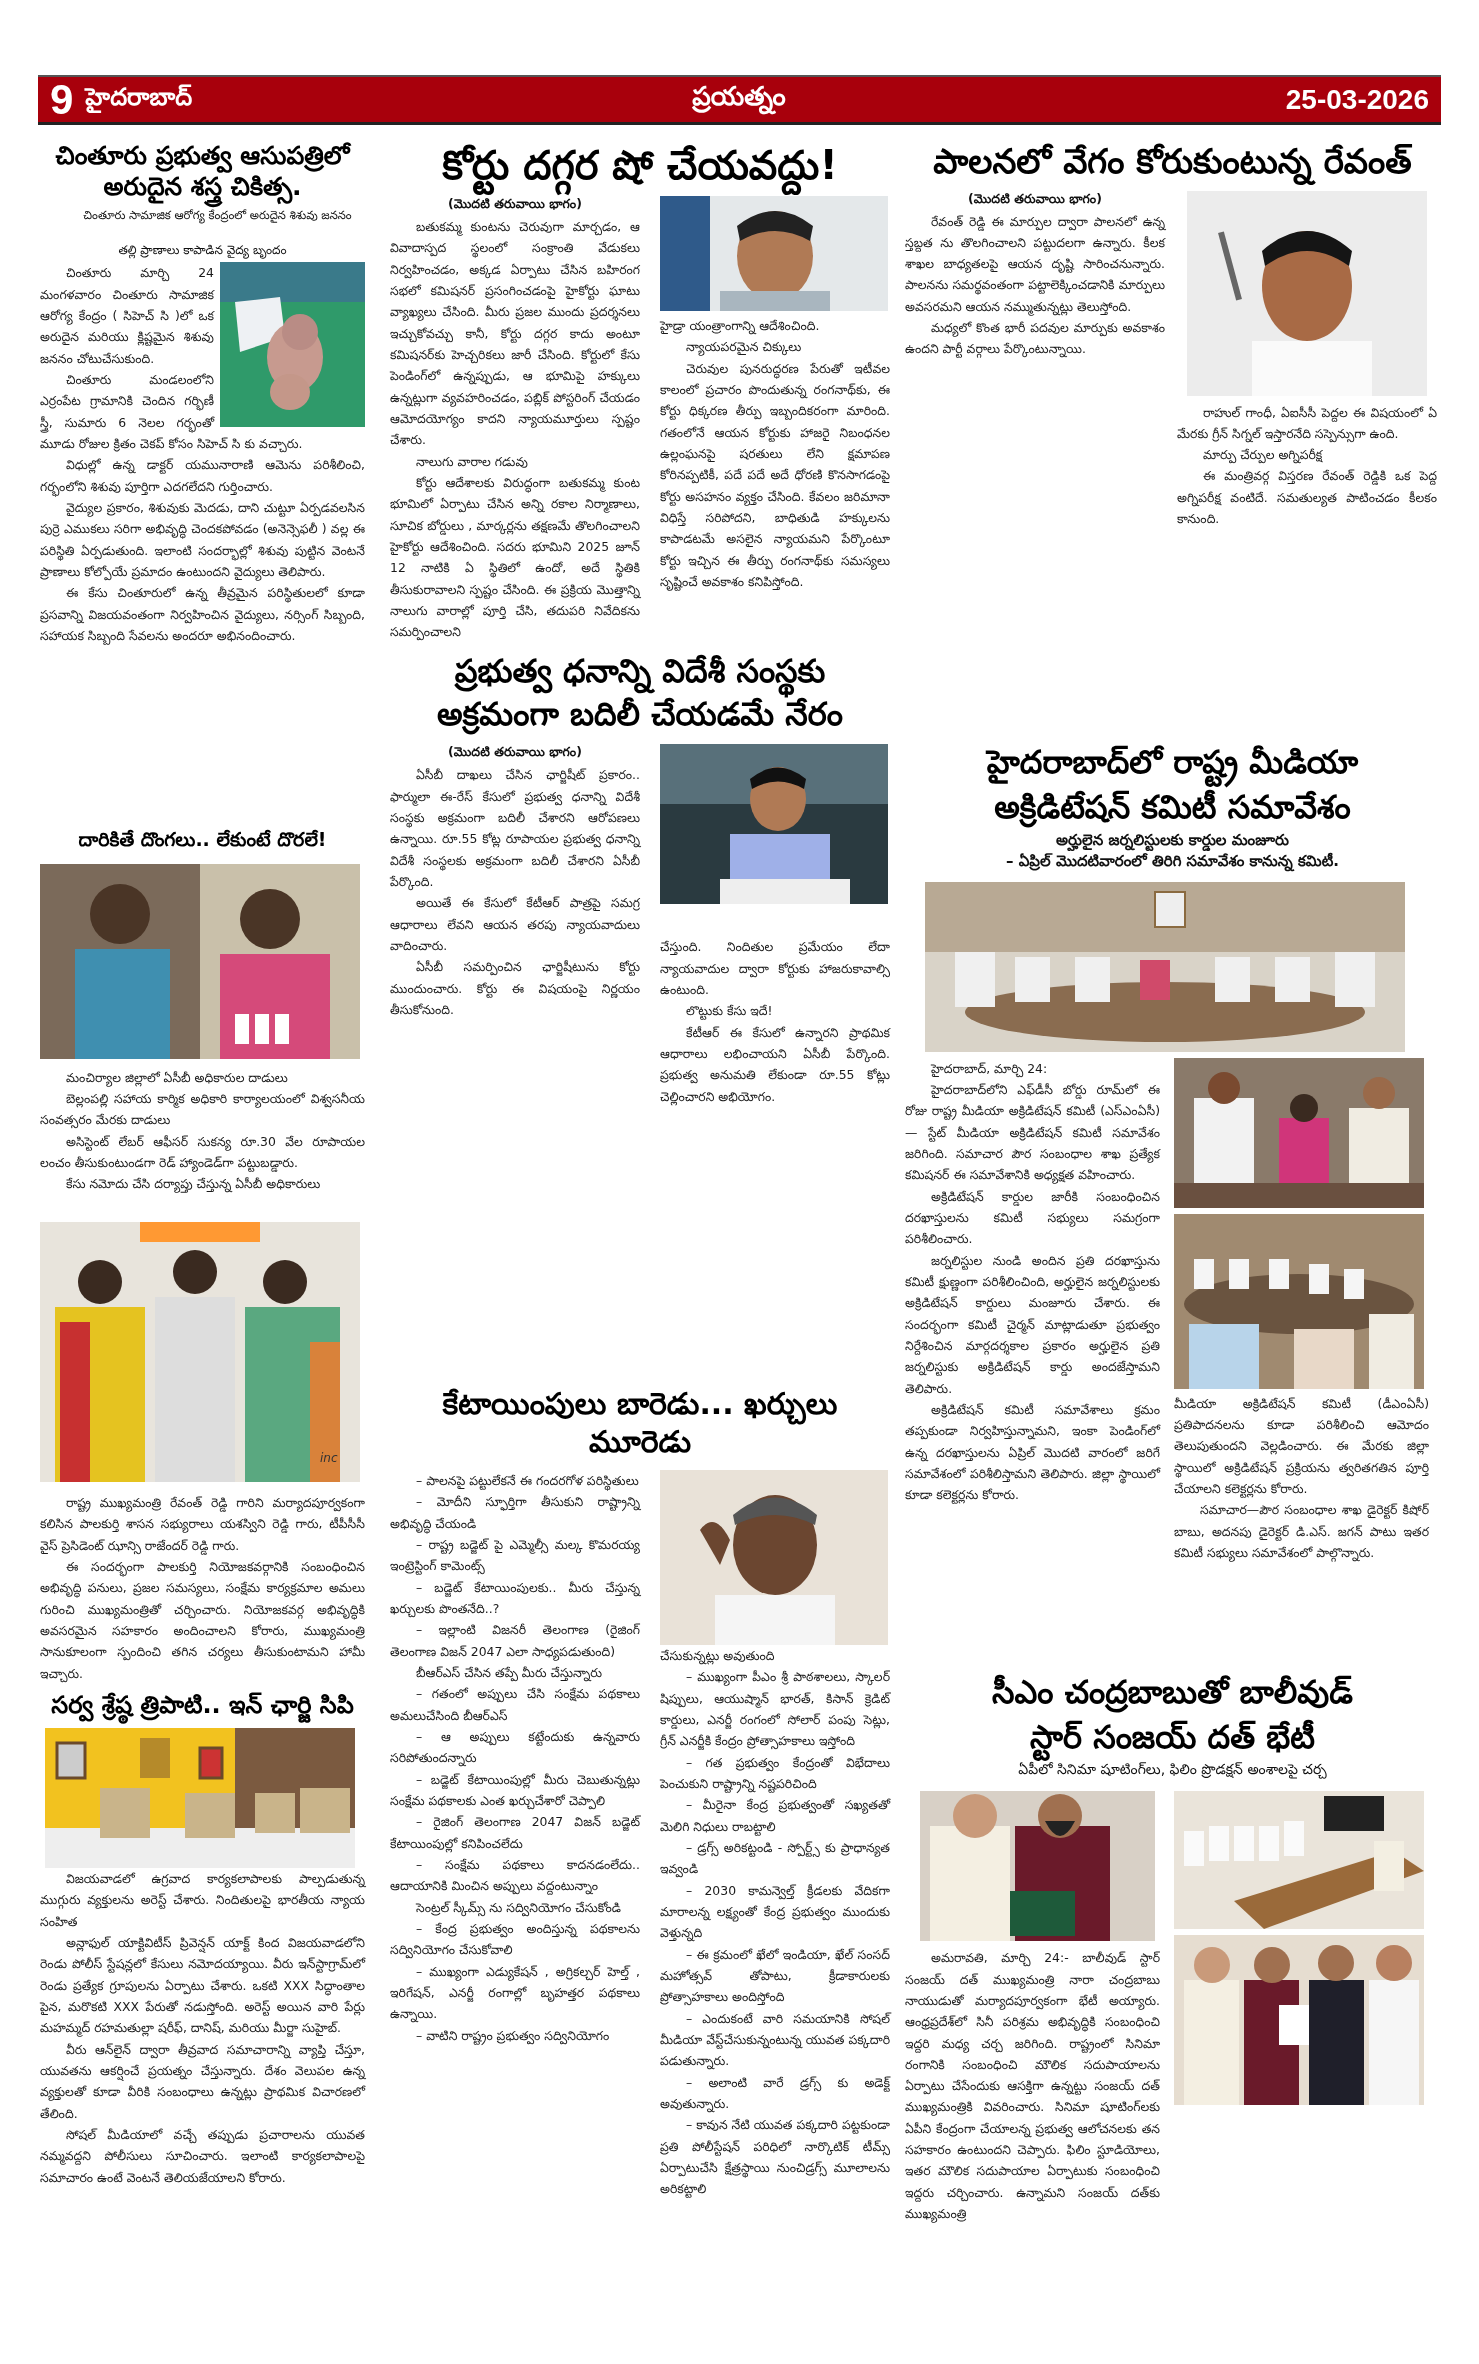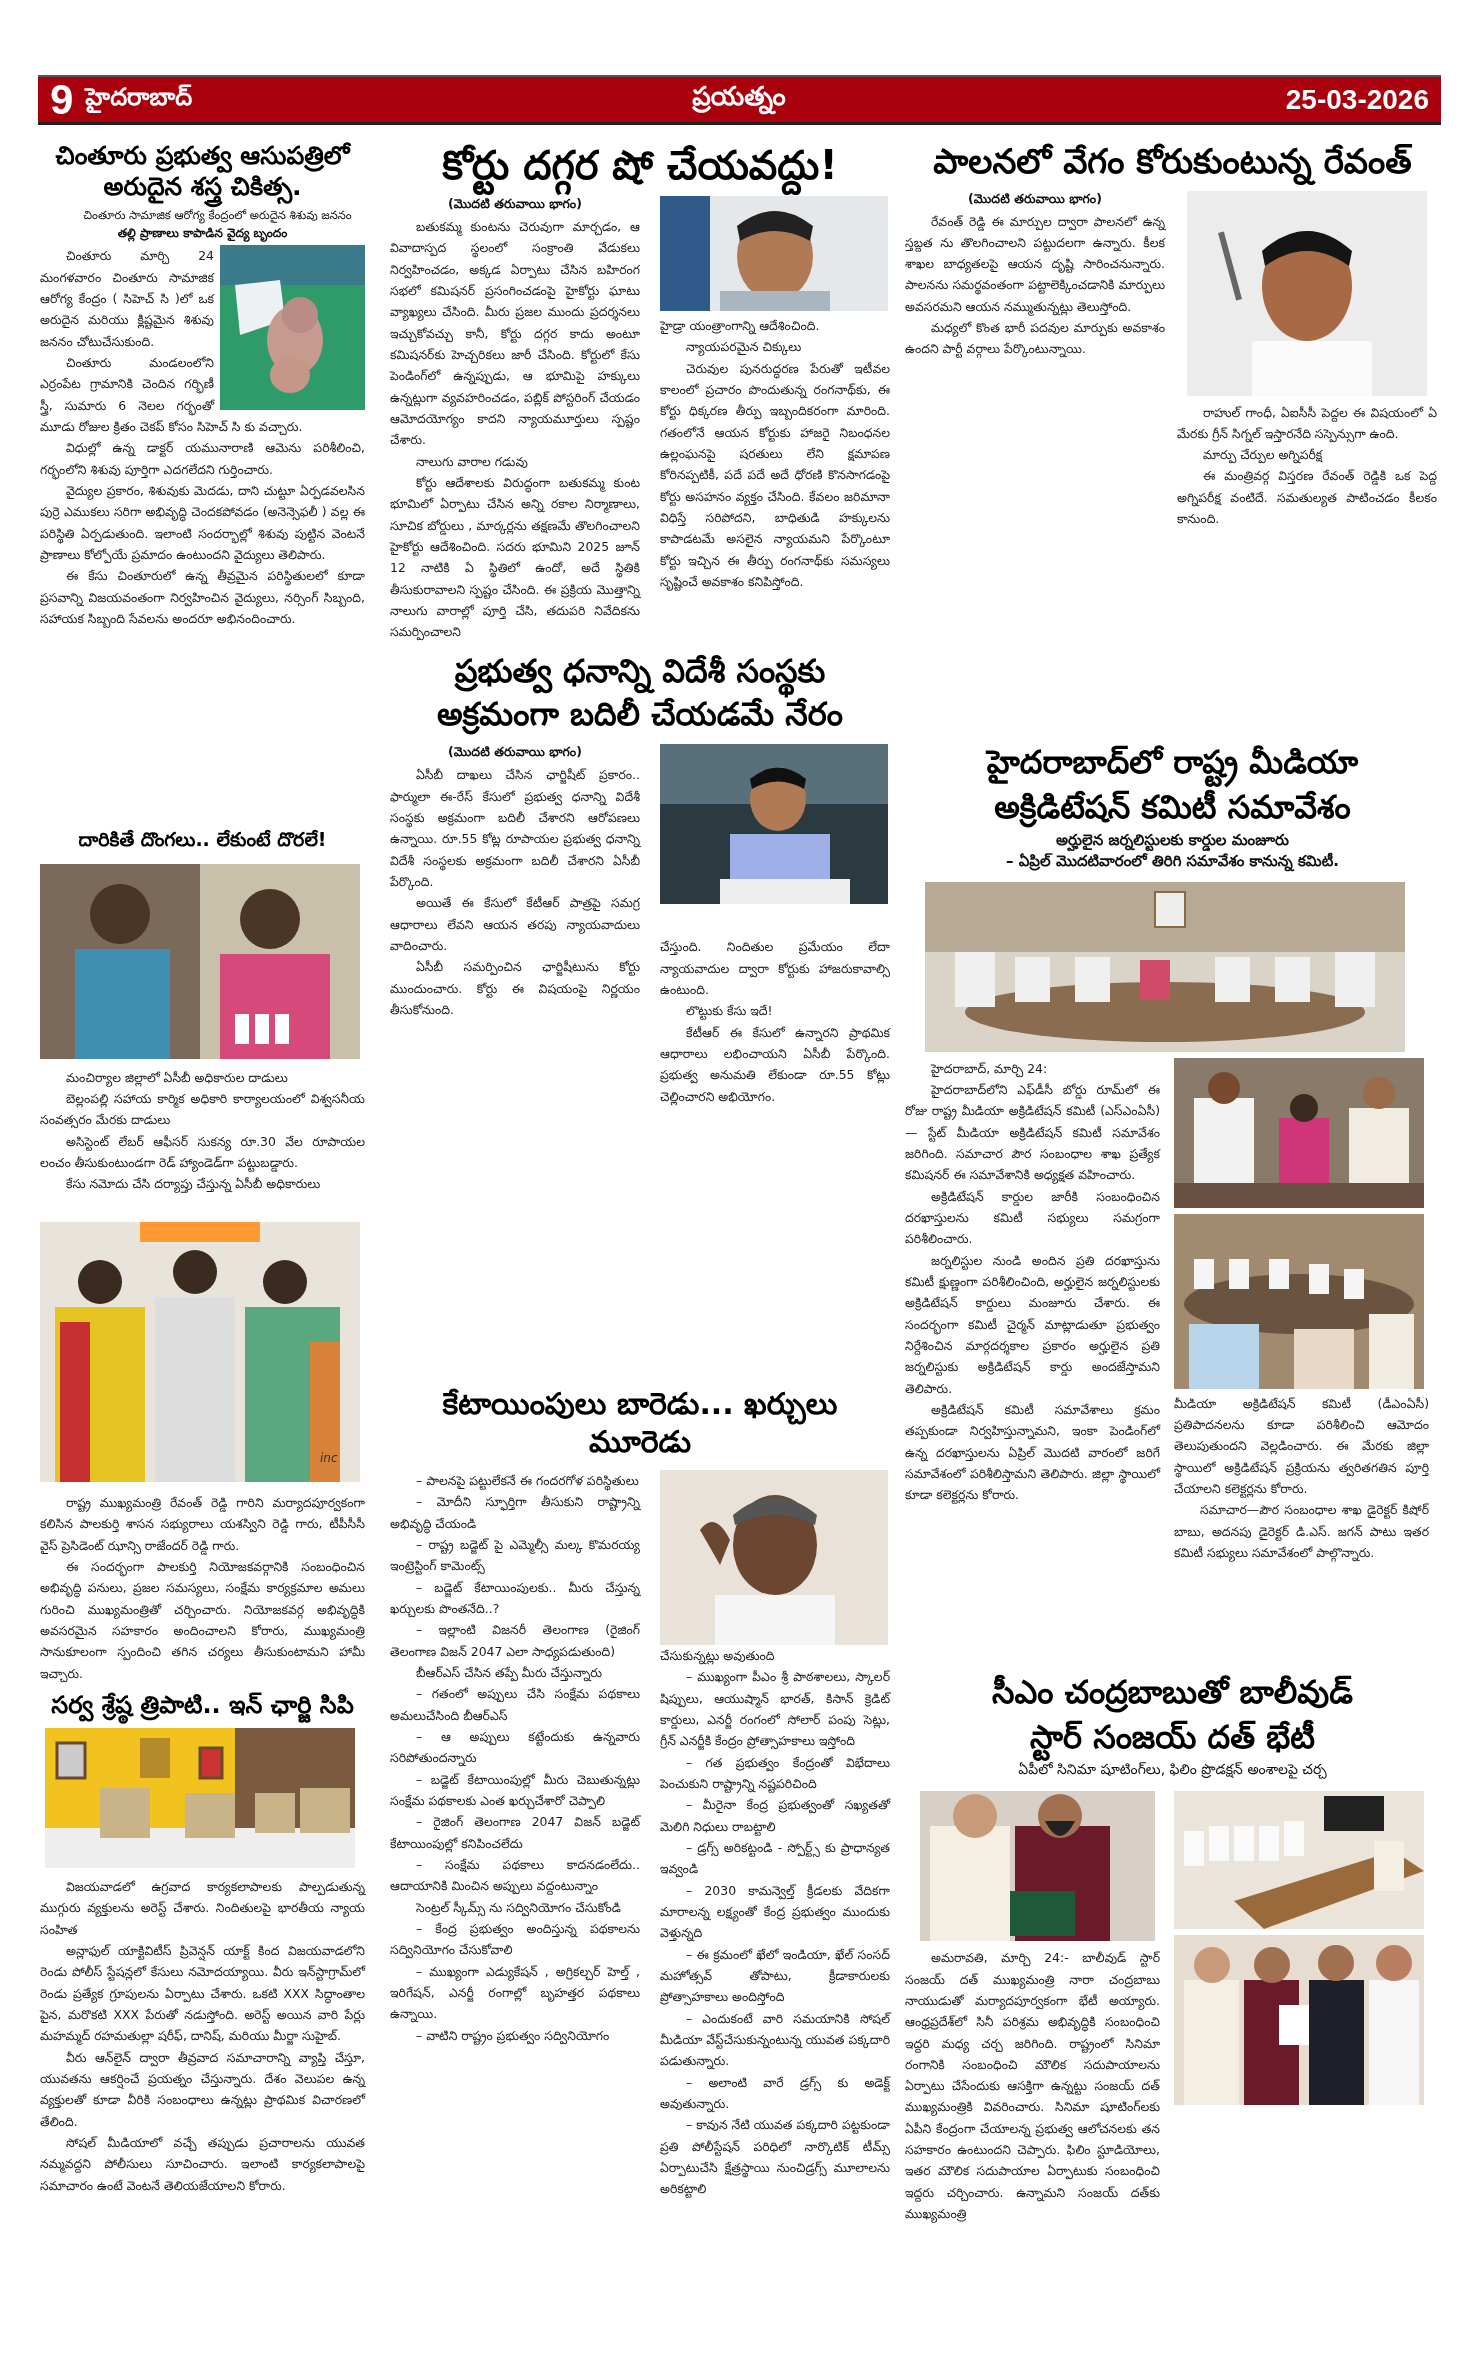--- a/index.html
+++ b/index.html
@@ -30,21 +30,21 @@
   <span class="brand">ప్రయత్నం</span>
   <span class="date">25-03-2026</span>
 </div>
 
 <div class="col" style="left:40px; top:140px; width:325px;">
   <div class="hl" style="font-size:25px;">
     <div>చింతూరు ప్రభుత్వ ఆసుపత్రిలో</div>
     <div>అరుదైన శస్త్ర చికిత్స.</div>
   </div>
   <div class="sub" style="font-size:11.5px; margin-top:4px; padding-left:30px;">చింతూరు సామాజిక ఆరోగ్య కేంద్రంలో అరుదైన శిశువు జననం</div>
-  <div class="sub" style="font-size:12px; font-weight:bold; margin-top:2px;">తల్లి ప్రాణాలు కాపాడిన వైద్య బృందం</div>
+  <div class="sub" style="font-size:12px; font-weight:normal; margin-top:19px;">తల్లి ప్రాణాలు కాపాడిన వైద్య బృందం</div>
   <div style="position:relative; margin-top:4px;">
     <div class="img" style="position:relative; float:right; width:145px; height:165px; margin-left:6px;">
       <svg class="ph" viewBox="0 0 145 165">
           <rect width="145" height="165" fill="#2f9a6a"></rect>
           <rect x="0" y="0" width="145" height="40" fill="#3a7a8a"></rect>
           <path d="M15 40 L60 35 L65 75 L20 90 Z" fill="#eef1f4"></path>
           <ellipse cx="75" cy="95" rx="28" ry="35" fill="#c79a8f"></ellipse>
           <circle cx="80" cy="70" r="18" fill="#b98c85"></circle>
           <ellipse cx="70" cy="130" rx="20" ry="18" fill="#c49789"></ellipse>
         </svg>
@@ -113,21 +113,21 @@
         <rect x="12" y="15" width="28" height="35" fill="#ccc" stroke="#6b4a2a" stroke-width="3"></rect>
         <rect x="155" y="20" width="22" height="30" fill="#c33" stroke="#6b4a2a" stroke-width="3"></rect>
         <rect x="95" y="10" width="30" height="40" fill="#b58a2a"></rect>
         <rect x="0" y="100" width="310" height="40" fill="#eee"></rect>
         <rect x="55" y="60" width="50" height="50" fill="#c9b48a"></rect>
         <rect x="140" y="65" width="50" height="45" fill="#c9b48a"></rect>
         <rect x="210" y="65" width="40" height="40" fill="#c9b48a"></rect>
         <rect x="255" y="60" width="50" height="45" fill="#c9b48a"></rect>
       </svg>
   </div>
-  <div class="body" style="margin-top:8px;">
+  <div class="body" style="margin-top:0;">
     <p>విజయవాడలో ఉగ్రవాద కార్యకలాపాలకు పాల్పడుతున్న ముగ్గురు వ్యక్తులను అరెస్ట్ చేశారు. నిందితులపై భారతీయ న్యాయ సంహిత</p>
     <p>అన్లాఫుల్ యాక్టివిటీస్ ప్రివెన్షన్ యాక్ట్ కింద విజయవాడలోని రెండు పోలీస్ స్టేషన్లలో కేసులు నమోదయ్యాయి. వీరు ఇన్‌స్టాగ్రామ్‌లో రెండు ప్రత్యేక గ్రూపులను ఏర్పాటు చేశారు. ఒకటి XXX సిద్ధాంతాల పైన, మరొకటి XXX పేరుతో నడుస్తోంది. అరెస్ట్ అయిన వారి పేర్లు మహమ్మద్ రహమతుల్లా షరీఫ్, దానిష్, మరియు మీర్జా సుహైబ్.</p>
     <p>వీరు ఆన్‌లైన్ ద్వారా తీవ్రవాద సమాచారాన్ని వ్యాప్తి చేస్తూ, యువతను ఆకర్షించే ప్రయత్నం చేస్తున్నారు. దేశం వెలుపల ఉన్న వ్యక్తులతో కూడా వీరికి సంబంధాలు ఉన్నట్లు ప్రాథమిక విచారణలో తేలింది.</p>
     <p>సోషల్ మీడియాలో వచ్చే తప్పుడు ప్రచారాలను యువత నమ్మవద్దని పోలీసులు సూచించారు. ఇలాంటి కార్యకలాపాలపై సమాచారం ఉంటే వెంటనే తెలియజేయాలని కోరారు.</p>
   </div>
 </div>
 
 <div class="col" style="left:390px; top:140px; width:500px;">
   <div class="hl" style="font-size:40px;">కోర్టు దగ్గర షో చేయవద్దు!</div>
   <div style="display:flex; gap:20px; margin-top:6px;">

